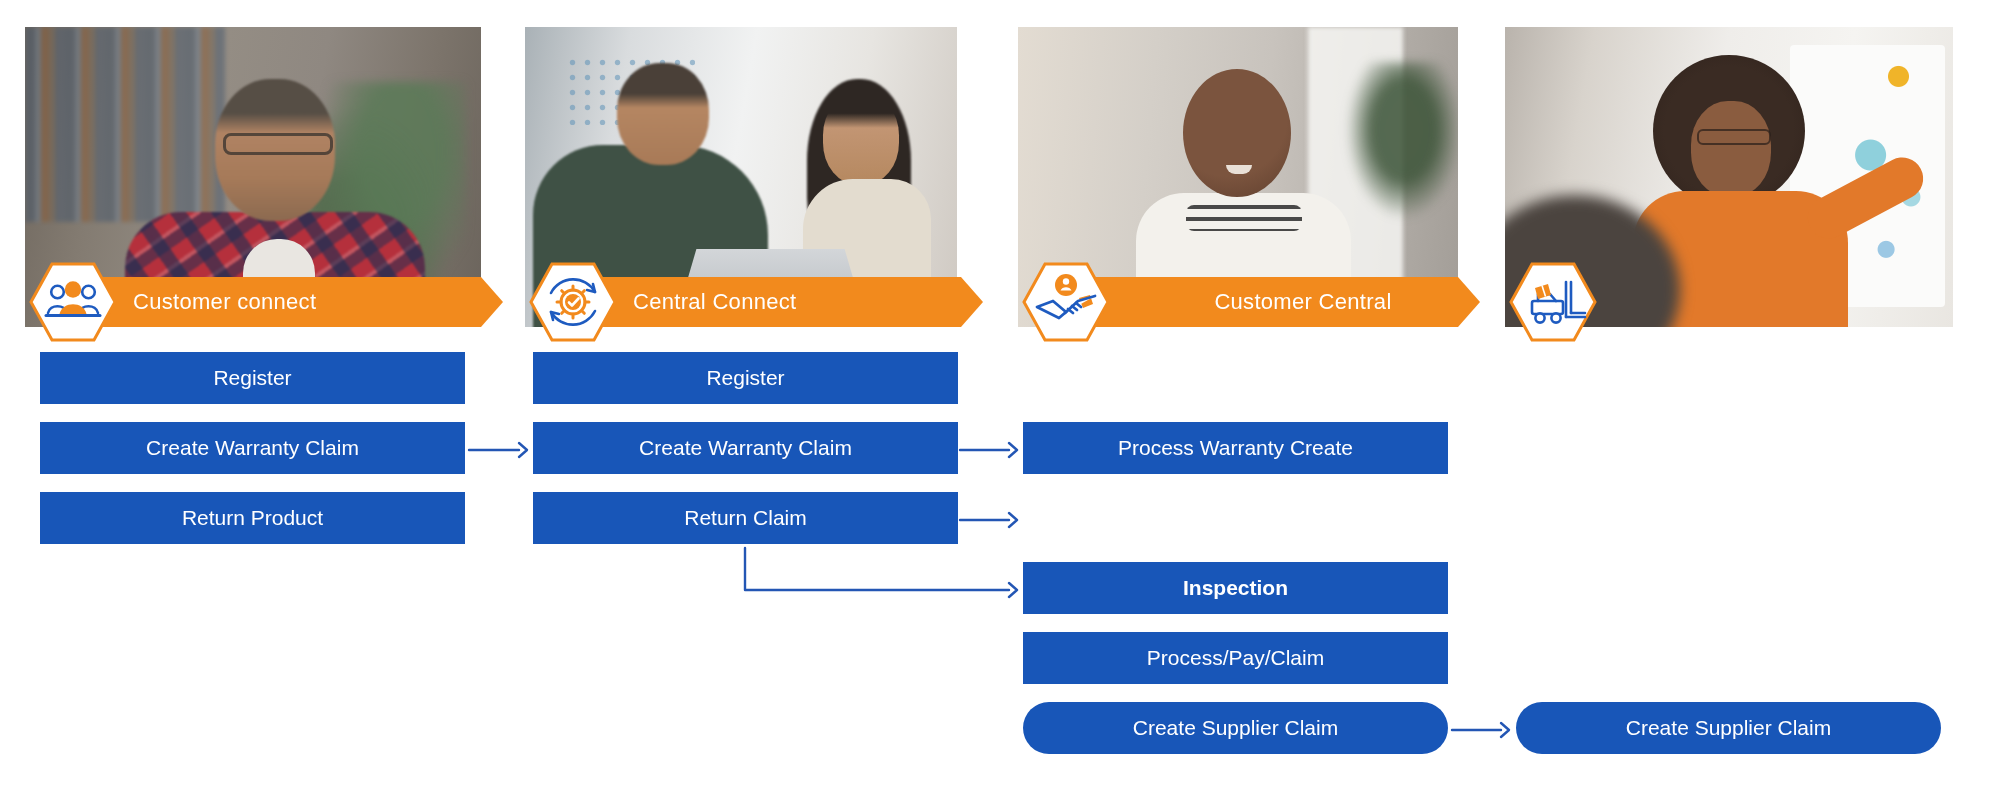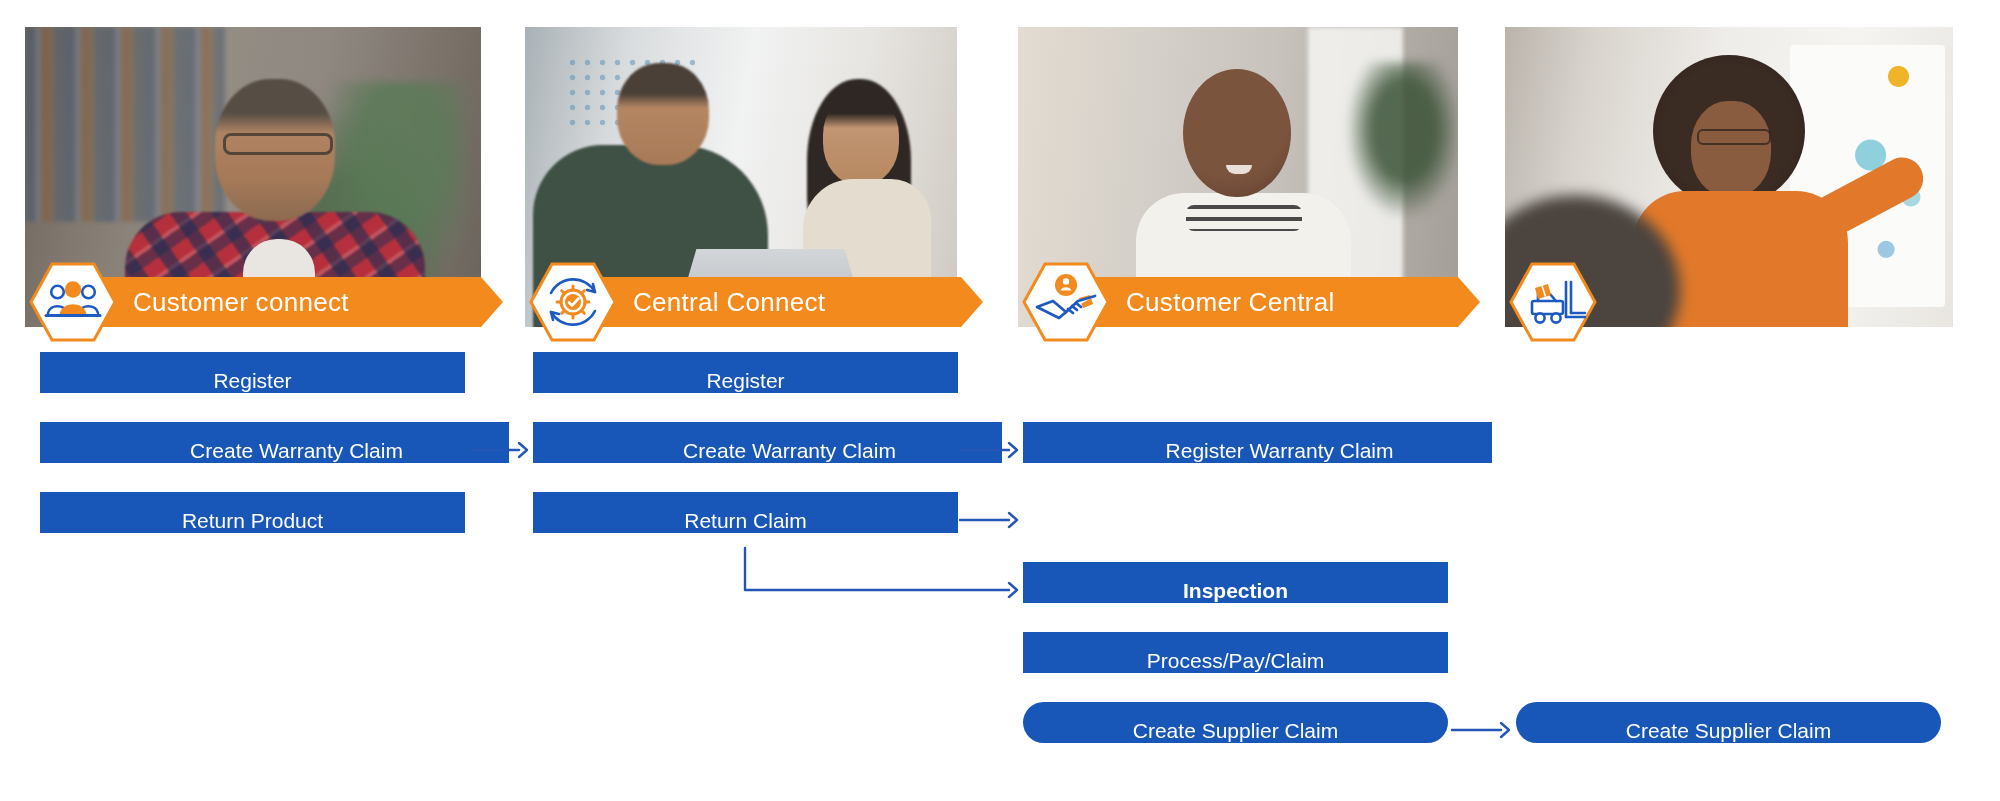--- a/index.html
+++ b/index.html
@@ -63,33 +63,33 @@
   .p4 .glasses{left:192px;top:102px;width:70px;height:12px;border:2.5px solid rgba(40,30,25,.7);border-radius:6px;}
   .p4 .shirt{left:128px;top:164px;width:215px;height:136px;background:#e2792a;border-radius:52px 52px 0 0;}
   .p4 .arm{left:298px;top:150px;width:125px;height:42px;background:#e2792a;border-radius:21px;transform:rotate(-28deg);}
   .p4 .fg-head{left:-35px;top:168px;width:210px;height:190px;background:#4b443f;border-radius:50%;filter:blur(7px);}
 
   
   .banner{position:absolute;top:277px;height:50px;background:#F28A1D;display:flex;align-items:center;
     clip-path:polygon(0 0,calc(100% - 22px) 0,100% 50%,calc(100% - 22px) 100%,0 100%);}
   .b1{left:73px;width:430px;}
   .b2{left:573px;width:410px;}
-  .b3{left:1066px;width:414px;}
+  .b3{left:1066px;width:414px;justify-content:center;}
   .b4{left:1553px;width:422px;}
-  .banner-label{padding-left:60px;color:#ffffff;font-size:26px;letter-spacing:.3px;white-space:nowrap;}
+  .banner-label{padding-left:60px;color:#ffffff;font-size:22px;letter-spacing:.3px;white-space:nowrap;}
 
   
   .hex{position:absolute;top:261px;width:88px;height:82px;}
   .h1{left:29px;}  .h2{left:529px;}  .h3{left:1022px;}  .h4{left:1509px;}
 
   
-  .step{position:absolute;width:425px;height:41px;background:#1856B8;color:#ffffff;
-    display:flex;align-items:flex-end;justify-content:center;font-size:21px;}
+  .step{position:absolute;width:425px;height:52px;background:#1856B8;color:#ffffff;
+    display:flex;align-items:center;justify-content:center;font-size:21px;}
   .c1{left:40px;} .c2{left:533px;} .c3{left:1023px;} .c4{left:1516px;}
-  .r0{top:352px;} .r1{top:422px;padding-left:44px;} .r2{top:492px;} .r3{top:562px;font-weight:bold;} .r4{top:632px;} .r5{top:702px;border-radius:26px;}
+  .r0{top:352px;} .r1{top:422px;} .r2{top:492px;} .r3{top:562px;font-weight:bold;} .r4{top:632px;} .r5{top:702px;border-radius:26px;}
 
   
   .arrows{position:absolute;left:0;top:0;width:2000px;height:801px;pointer-events:none;}
   .arrows path{stroke:#2356B4;stroke-width:2.4;fill:none;stroke-linecap:round;stroke-linejoin:round;}
 </style>
 </head>
 <body>
 
 <div class="canvas">
 
@@ -218,21 +218,21 @@
     <span>Register</span>
   </div>
   <div class="step c2 r1">
     <span>Create Warranty Claim</span>
   </div>
   <div class="step c2 r2">
     <span>Return Claim</span>
   </div>
 
   <div class="step c3 r1">
-    <span>Register Warranty Claim</span>
+    <span>Process Warranty Create</span>
   </div>
   <div class="step c3 r3">
     <span>Inspection</span>
   </div>
   <div class="step c3 r4">
     <span>Process/Pay/Claim</span>
   </div>
   <div class="step c3 r5">
     <span>Create Supplier Claim</span>
   </div>

